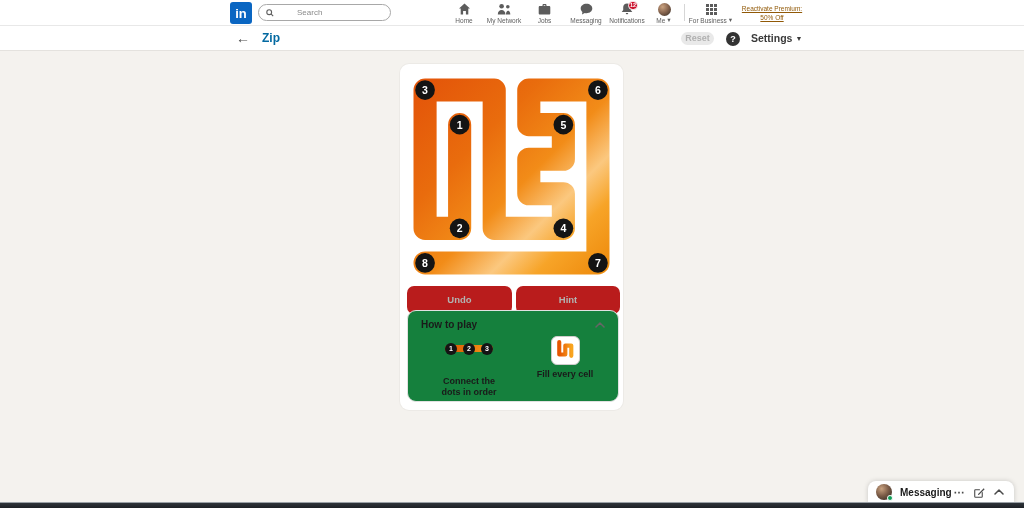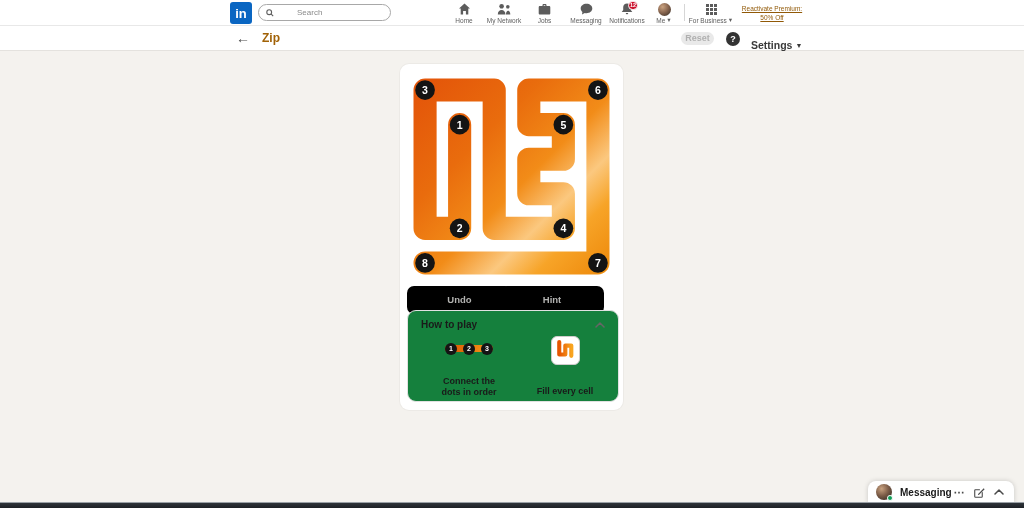--- a/index.html
+++ b/index.html
@@ -54,51 +54,51 @@
     position:absolute; left:731px; top:4px; width:82px; text-align:center;
     font-size:6.5px; line-height:9px; color:#915907;
     text-decoration:underline; cursor:pointer;
   }
   
   .gamebar {
     position:absolute; top:26px; left:0; width:1024px; height:25px;
     background:#fff; border-bottom:1px solid #e4e2de; z-index:4;
   }
   .backbtn { position:absolute; left:236px; top:0; height:25px; line-height:24px; font-size:14px; color:#4b4b4b; cursor:pointer; }
-  .gametitle { position:absolute; left:262px; top:0; height:25px; line-height:25px; font-size:12px; font-weight:bold; color:#a16207; }
+  .gametitle { position:absolute; left:262px; top:0; height:25px; line-height:25px; font-size:12px; font-weight:bold; color:#0369a1; }
   .resetbtn {
     position:absolute; left:681px; top:6px; width:33px; height:13px;
     background:#e9e9e9; color:#b0b0b0; border:none; border-radius:7px;
     font-size:9px; font-weight:600; text-align:center; line-height:13px;
     font-family:"Liberation Sans",sans-serif;
   }
   .helpbtn {
     position:absolute; left:726px; top:5.5px; width:14px; height:14px;
     background:#333; color:#fff; border-radius:50%;
     font-size:9px; font-weight:bold; text-align:center; line-height:14px; cursor:pointer;
   }
   .settings {
-    position:absolute; left:751px; top:7px; height:25px; line-height:25px;
+    position:absolute; left:751px; top:0; height:25px; line-height:25px;
     font-size:10.5px; font-weight:600; color:#3a3a3a; cursor:pointer;
     display:flex; align-items:center; gap:3px;
   }
   .settings .caret { font-size:7px; color:#3a3a3a; }
   
   .panel {
     position:absolute; left:400px; top:64px; width:223px; height:346px;
     background:#fff; border-radius:9px; box-shadow:0 0 0 1px rgba(0,0,0,0.03);
   }
   .boardwrap { position:absolute; left:13px; top:14px; width:197px; height:197px; }
   .ctrlbtn {
     position:absolute; top:222px; height:28px; border:none; border-radius:7px;
-    background:#000000; color:#b3b3b1; font-size:9.5px; font-weight:600;
+    background:#b91c1c; color:#b3b3b1; font-size:9.5px; font-weight:600;
     line-height:14px; text-align:center; font-family:"Liberation Sans",sans-serif;
   }
   .undo { left:7px; width:105px; }
-  .hint { left:100px; width:104px; }
+  .hint { left:116px; width:104px; }
   .howto {
     position:absolute; left:7px; top:246px; width:212px; height:92px;
     background:#15803d; border:1px solid #e1e1e1; border-radius:9px;
   }
   .howto-title { position:absolute; left:13px; top:8px; font-size:10px; font-weight:bold; color:#1a1a1a; }
   .howto-chevron { position:absolute; right:13px; top:11px; cursor:pointer; }
   .step1 { position:absolute; left:18px; top:31px; width:86px; text-align:center; }
   .demo-dots { position:relative; height:13px; width:48px; margin:0 auto; }
   .demo-bar {
     position:absolute; left:0; top:3px; width:48px; height:7px; border-radius:4px;
@@ -109,21 +109,21 @@
     background:#141414; color:#fff; font-size:7px; font-weight:bold;
     text-align:center; line-height:12px;
   }
   .step-caption { margin-top:21px; font-size:9px; font-weight:bold; color:#1a1a1a; line-height:1.25; }
   .step2 { position:absolute; left:116px; top:25px; width:82px; text-align:center; }
   .minilogo {
     width:29px; height:29px; margin:0 auto; background:#fff;
     border:1.5px solid #cfcccc; border-radius:6px;
     display:flex; align-items:center; justify-content:center;
   }
-  .step2 .step-caption { margin-top:21px; }
+  .step2 .step-caption { margin-top:4px; }
   
   .msgwidget {
     position:absolute; left:868px; top:481px; width:146px; height:22px;
     background:#fff; border-radius:8px 8px 0 0;
     box-shadow:0 0 5px rgba(0,0,0,0.18);
     display:flex; align-items:center; z-index:8;
   }
   .msg-avatar {
     position:relative; width:16px; height:16px; border-radius:50%; margin-left:8px;
     background:radial-gradient(circle at 35% 30%, #c9a280 0%, #7d5d48 45%, #27201b 100%);

